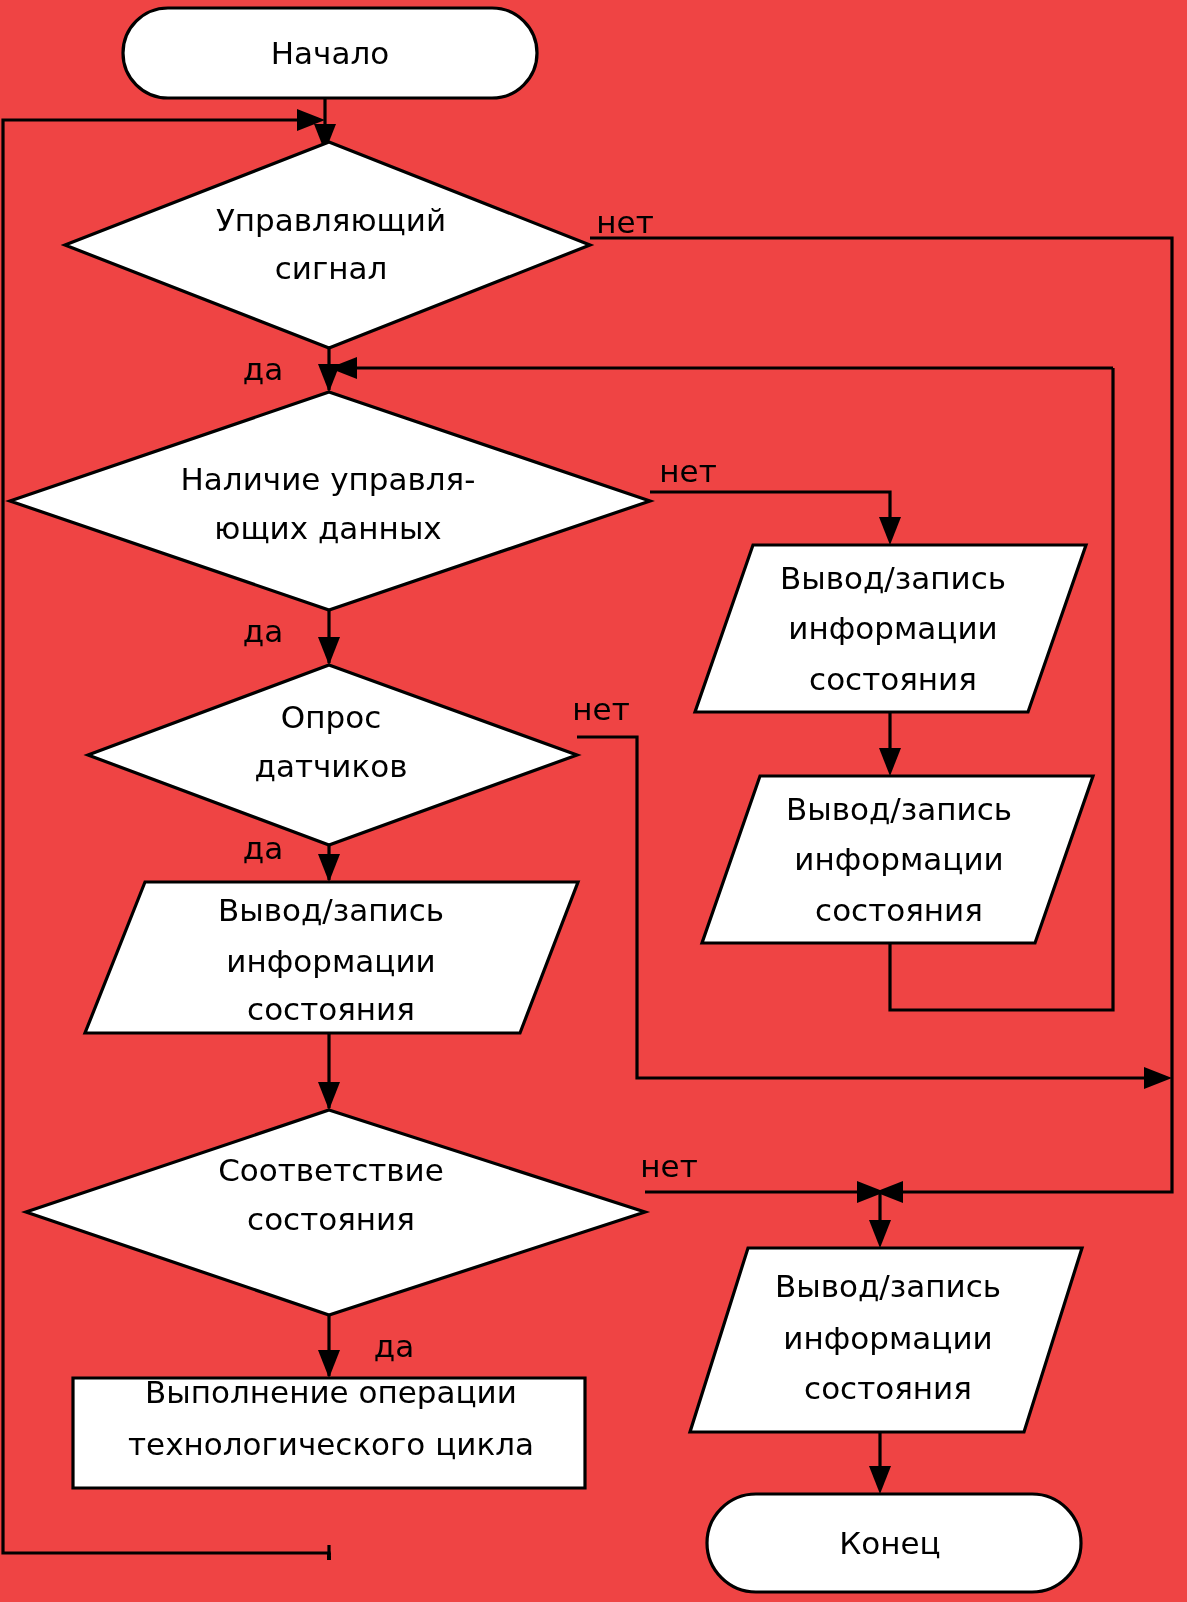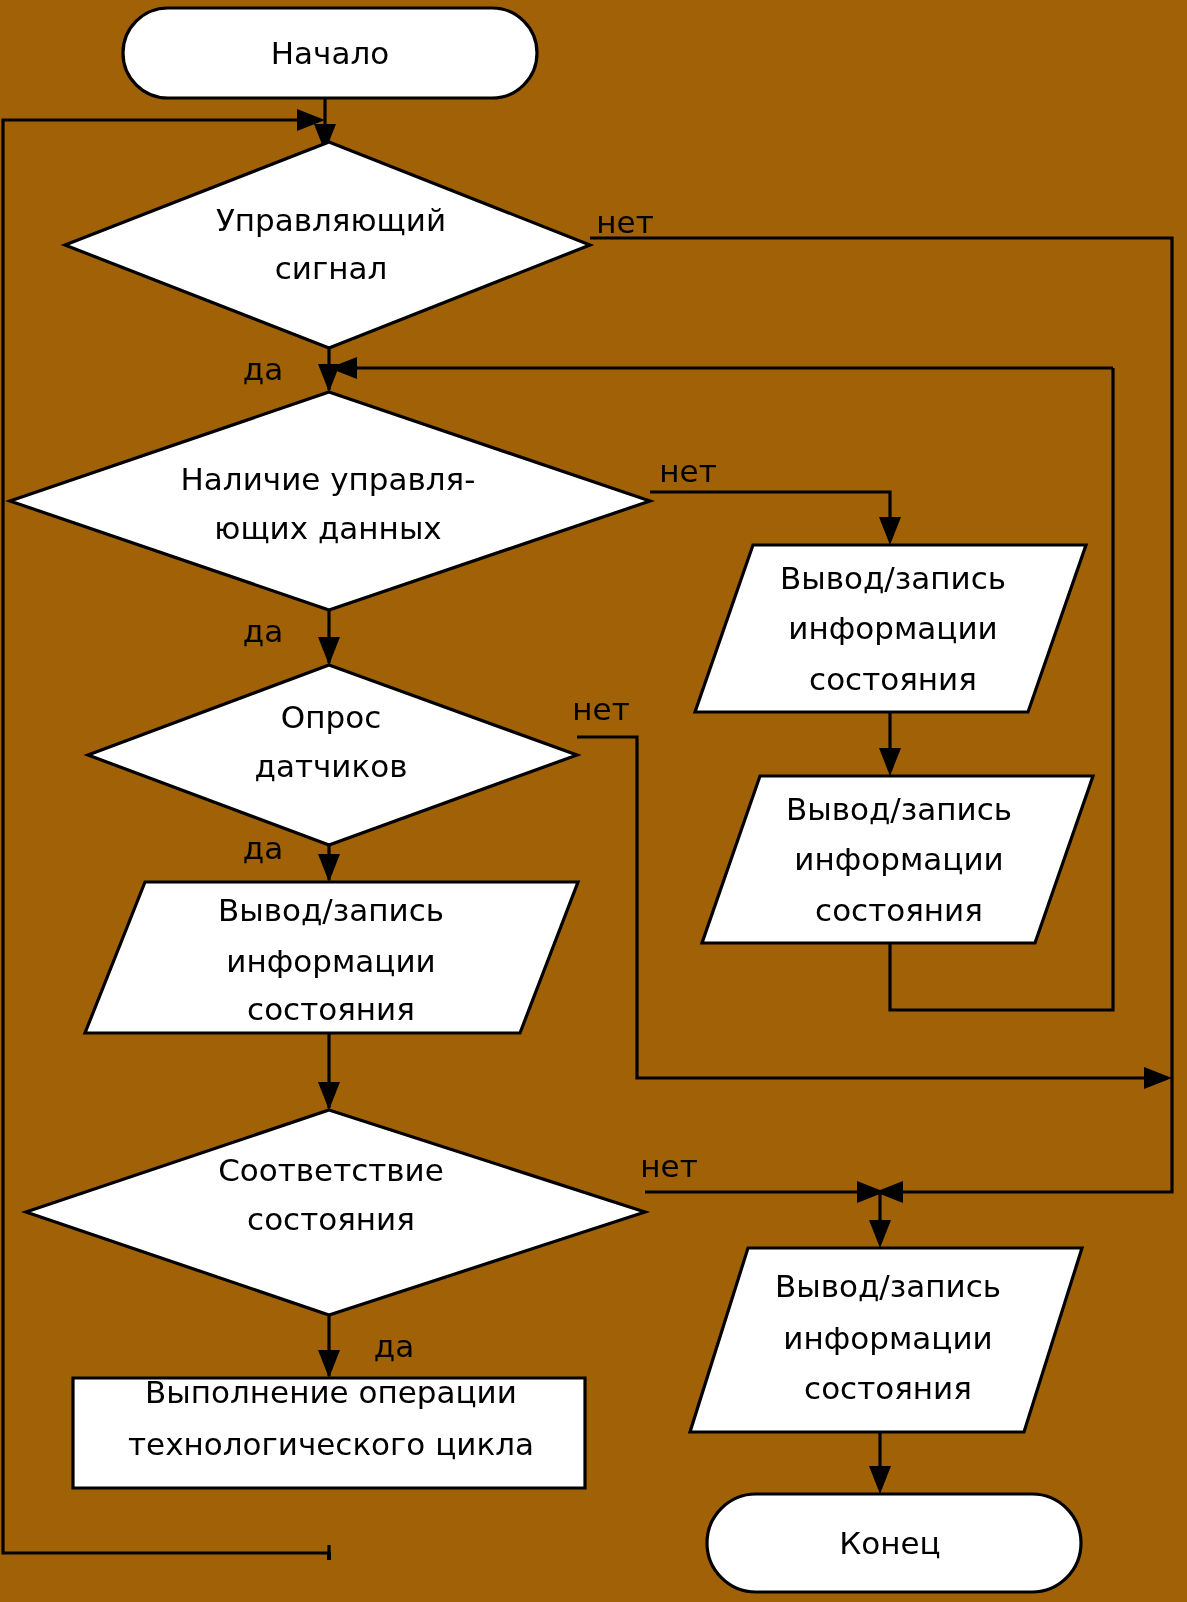--- a/index.html
+++ b/index.html
@@ -8,21 +8,21 @@
     padding: 0;
     background: #ffffff;
   }
   body {
     font-family: "DejaVu Sans", sans-serif;
   }
   #diagram-root {
     position: relative;
     width: 1187px;
     height: 1602px;
-    background: #a16207;
+    background: #ef4444;
     overflow: hidden;
   }
   svg.flow {
     display: block;
     width: 1187px;
     height: 1602px;
   }
   .shape {
     fill: #ffffff;
     stroke: #000000;

